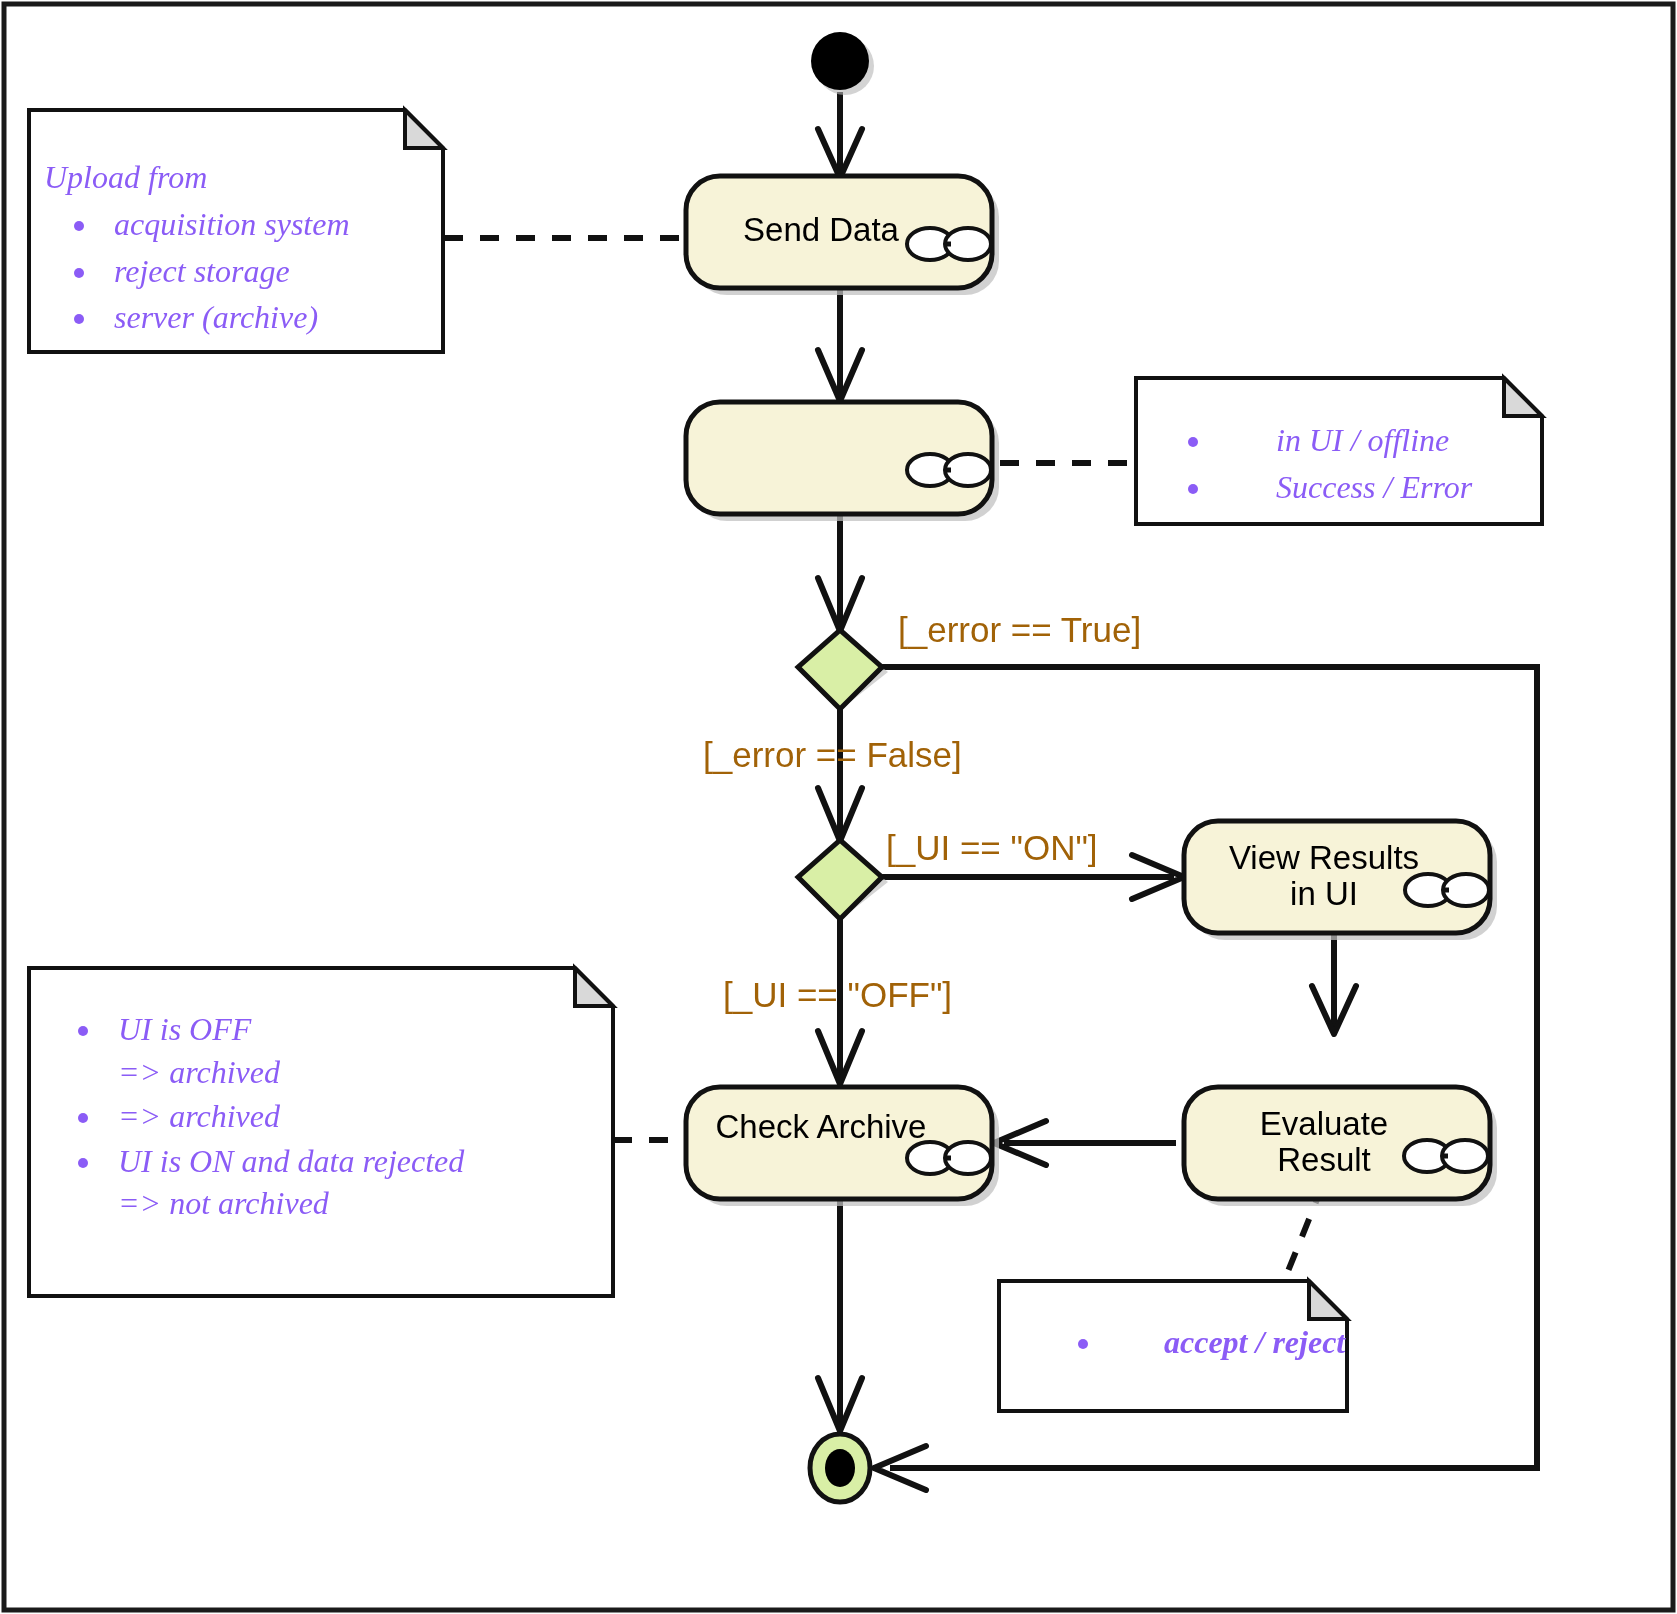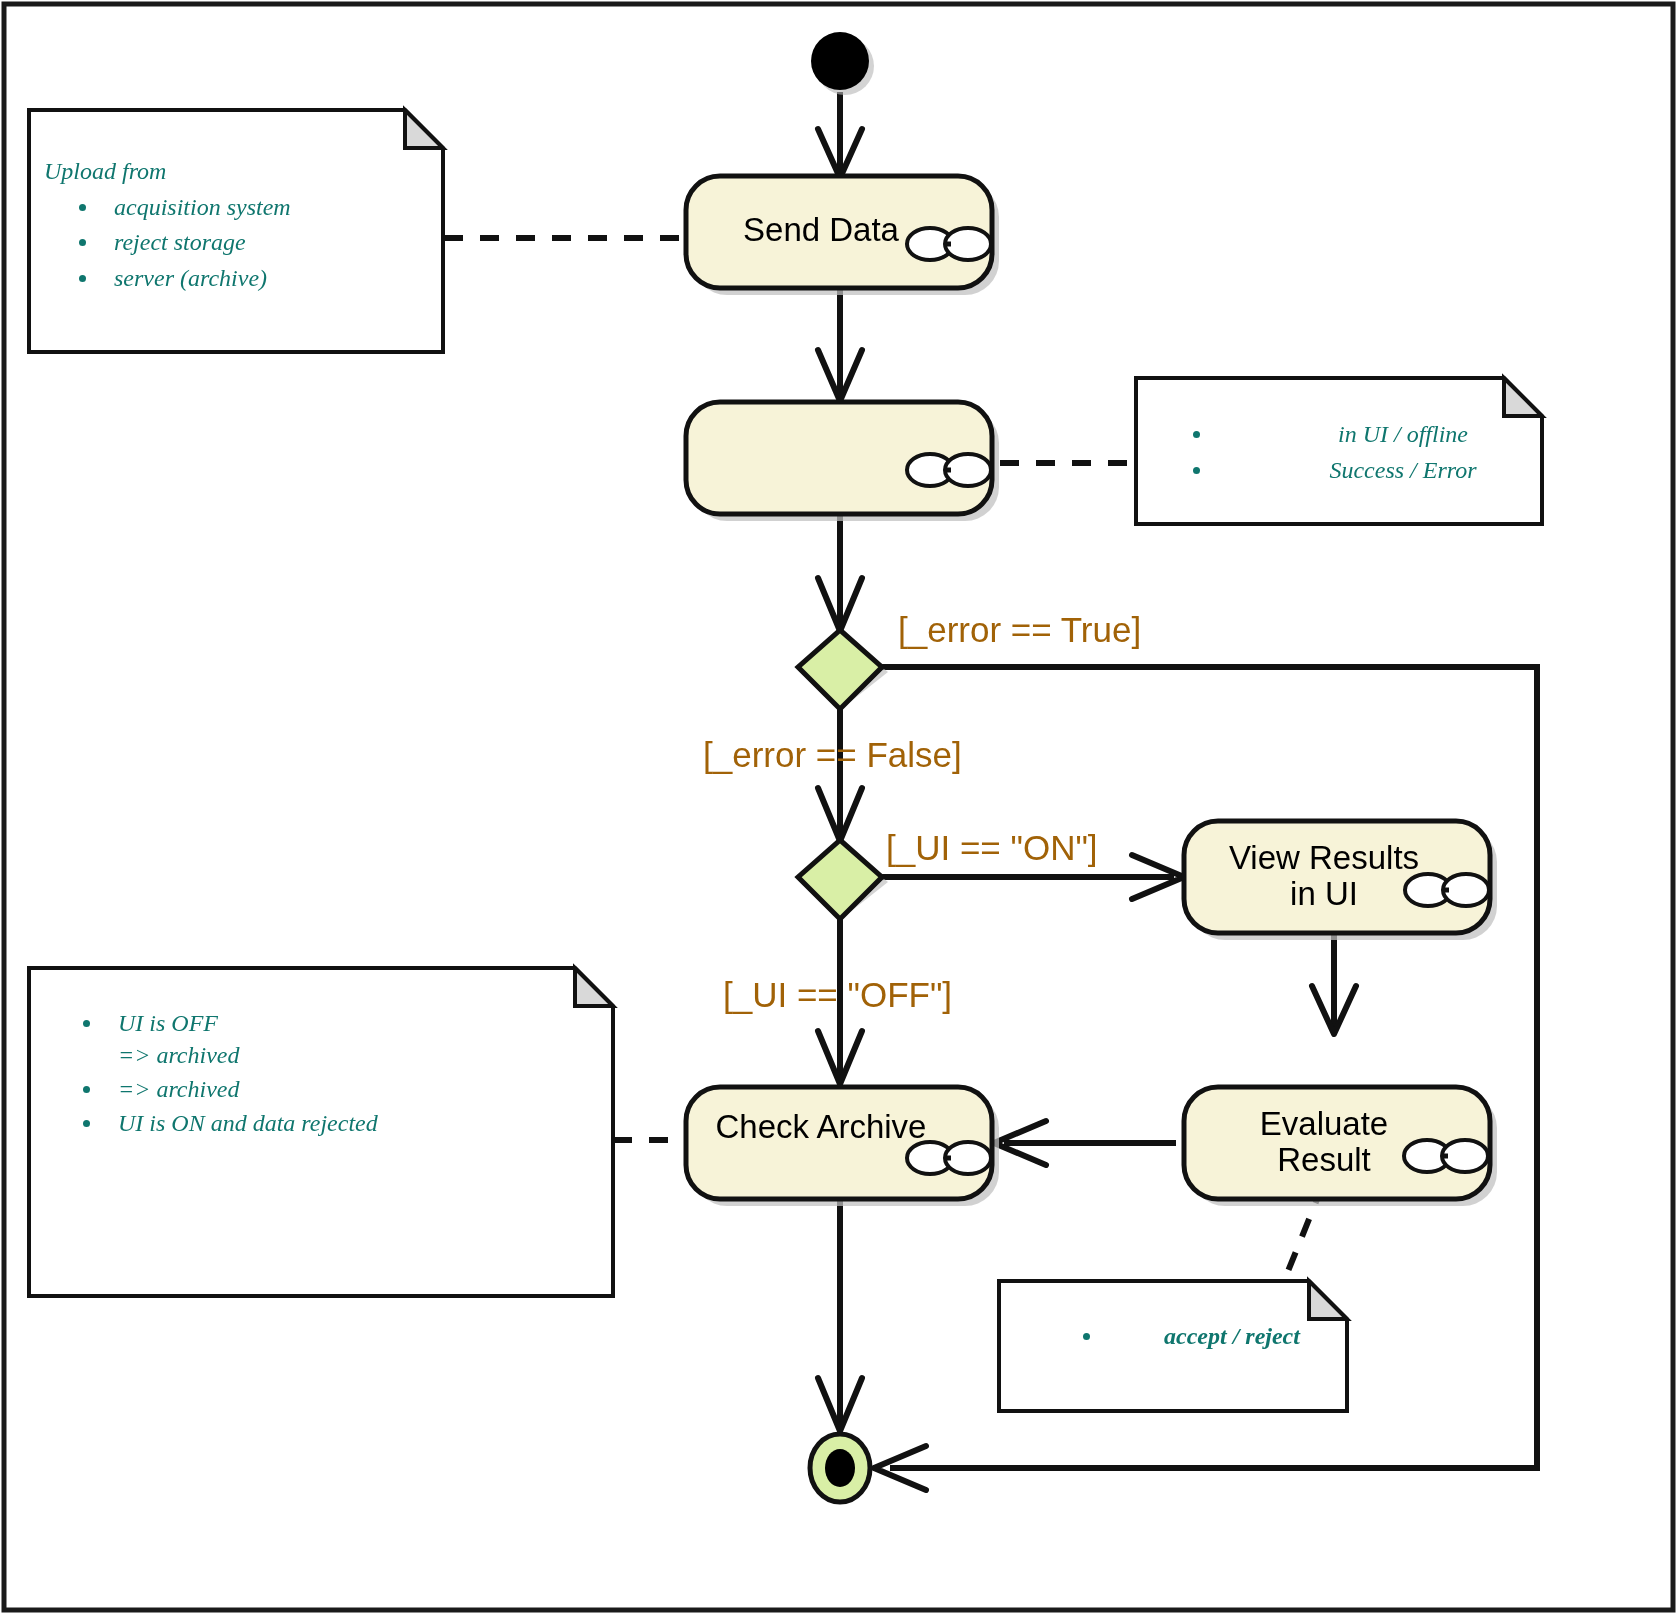--- a/index.html
+++ b/index.html
@@ -117,22 +117,22 @@
     position: absolute;
     font-family: "Liberation Sans", sans-serif;
     font-size: 35px;
     color: #a16207;
     white-space: nowrap;
   }
   .note-text {
     position: absolute;
     font-family: "Liberation Serif", serif;
     font-style: italic;
-    font-size: 24px;
-    color: #0f766e;
+    font-size: 32px;
+    color: #8b5cf6;
     line-height: 1.40;
   }
   .note-text ul {
     margin: 0;
     padding-left: 56px;
     list-style-type: disc;
   }
   .note-text li {
     margin: 0 0 2px 0;
     padding-left: 14px;
@@ -322,37 +322,38 @@
   <div class="note-text" style="left:44px; top:155px; width:395px;">
     <div class="note-head">Upload from</div>
     <ul>
       <li>acquisition system</li>
       <li>reject storage</li>
       <li>server (archive)</li>
     </ul>
   </div>
 
   <div class="note-text" style="left:1150px; top:418px; width:380px;">
-    <ul style="padding-left:64px;text-align:center;">
+    <ul style="padding-left:64px;">
       <li style="padding-left:62px;">in UI / offline</li>
       <li style="padding-left:62px;">Success / Error</li>
     </ul>
   </div>
 
   <div class="note-text" style="left:40px; top:1008px; width:560px; line-height:1.33;">
     <ul style="padding-left:64px;">
       <li>
         <span>UI is OFF</span>
         <span class="note-sub">=&gt; archived</span>
       </li>
       <li>
         <span class="note-sub">=&gt; archived</span>
       </li>
       <li>
         <span>UI is ON and data rejected</span>
+        <span class="note-sub">=&gt; not archived</span>
       </li>
     </ul>
   </div>
 
   <div class="note-text" style="left:1056px; top:1320px; width:330px;font-weight:bold;">
     <ul style="padding-left:48px;">
       <li style="padding-left:60px;">accept / reject</li>
     </ul>
   </div>
 

